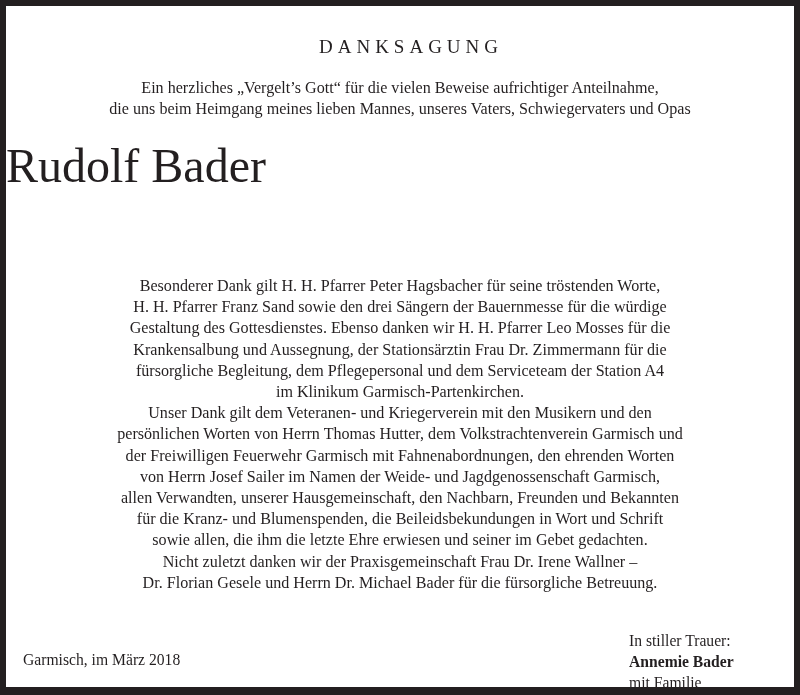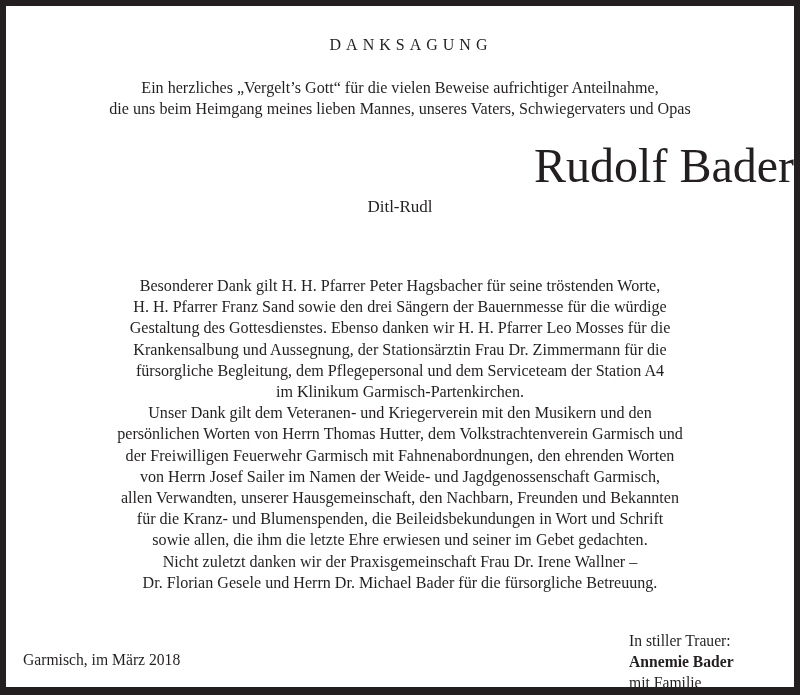--- a/index.html
+++ b/index.html
@@ -13,36 +13,36 @@
     .card {
       position: absolute;
       left: 6px; top: 6px;
       width: 788px; height: 681px;
       background: #ffffff;
     }
     .title {
       position: absolute; left: 0; right: 0; top: 30px;
       text-align: center;
       font-family: "Liberation Serif", serif;
-      font-size: 16px;
+      font-size: 19px;
       letter-spacing: 5px;
       padding-left: 22px;
     }
     .intro {
       position: absolute; left: 0; right: 0; top: 71px;
       text-align: center;
       font-family: "Liberation Serif", serif;
       font-size: 17.5px;
       line-height: 21px;
       transform: scaleX(0.92);
       transform-origin: center;
     }
     .name {
       position: absolute; left: 0; right: 0; top: 134px;
-      text-align: right;
+      text-align: left;
       font-family: "Liberation Serif", serif;
       font-size: 48px;
       line-height: 52px;
     }
     .nickname {
       position: absolute; left: 0; right: 0; top: 191px;
       text-align: center;
       font-family: "Liberation Serif", serif;
       font-size: 17px;
     }
@@ -85,21 +85,20 @@
 
 <div class="card">
   <div class="title">DANKSAGUNG</div>
 
   <div class="intro">
     <div>Ein herzliches „Vergelt’s Gott“ für die vielen Beweise aufrichtiger Anteilnahme,</div>
     <div>die uns beim Heimgang meines lieben Mannes, unseres Vaters, Schwiegervaters und Opas</div>
   </div>
 
   <div class="name">Rudolf Bader</div>
-  <div class="nickname">Ditl-Rudl</div>
 
   <div class="body-text">
     <div>Besonderer Dank gilt H. H. Pfarrer Peter Hagsbacher für seine tröstenden Worte,</div>
     <div>H. H. Pfarrer Franz Sand sowie den drei Sängern der Bauernmesse für die würdige</div>
     <div>Gestaltung des Gottesdienstes. Ebenso danken wir H. H. Pfarrer Leo Mosses für die</div>
     <div>Krankensalbung und Aussegnung, der Stationsärztin Frau Dr. Zimmermann für die</div>
     <div>fürsorgliche Begleitung, dem Pflegepersonal und dem Serviceteam der Station A4</div>
     <div>im Klinikum Garmisch-Partenkirchen.</div>
     <div>Unser Dank gilt dem Veteranen- und Kriegerverein mit den Musikern und den</div>
     <div>persönlichen Worten von Herrn Thomas Hutter, dem Volkstrachtenverein Garmisch und</div>

